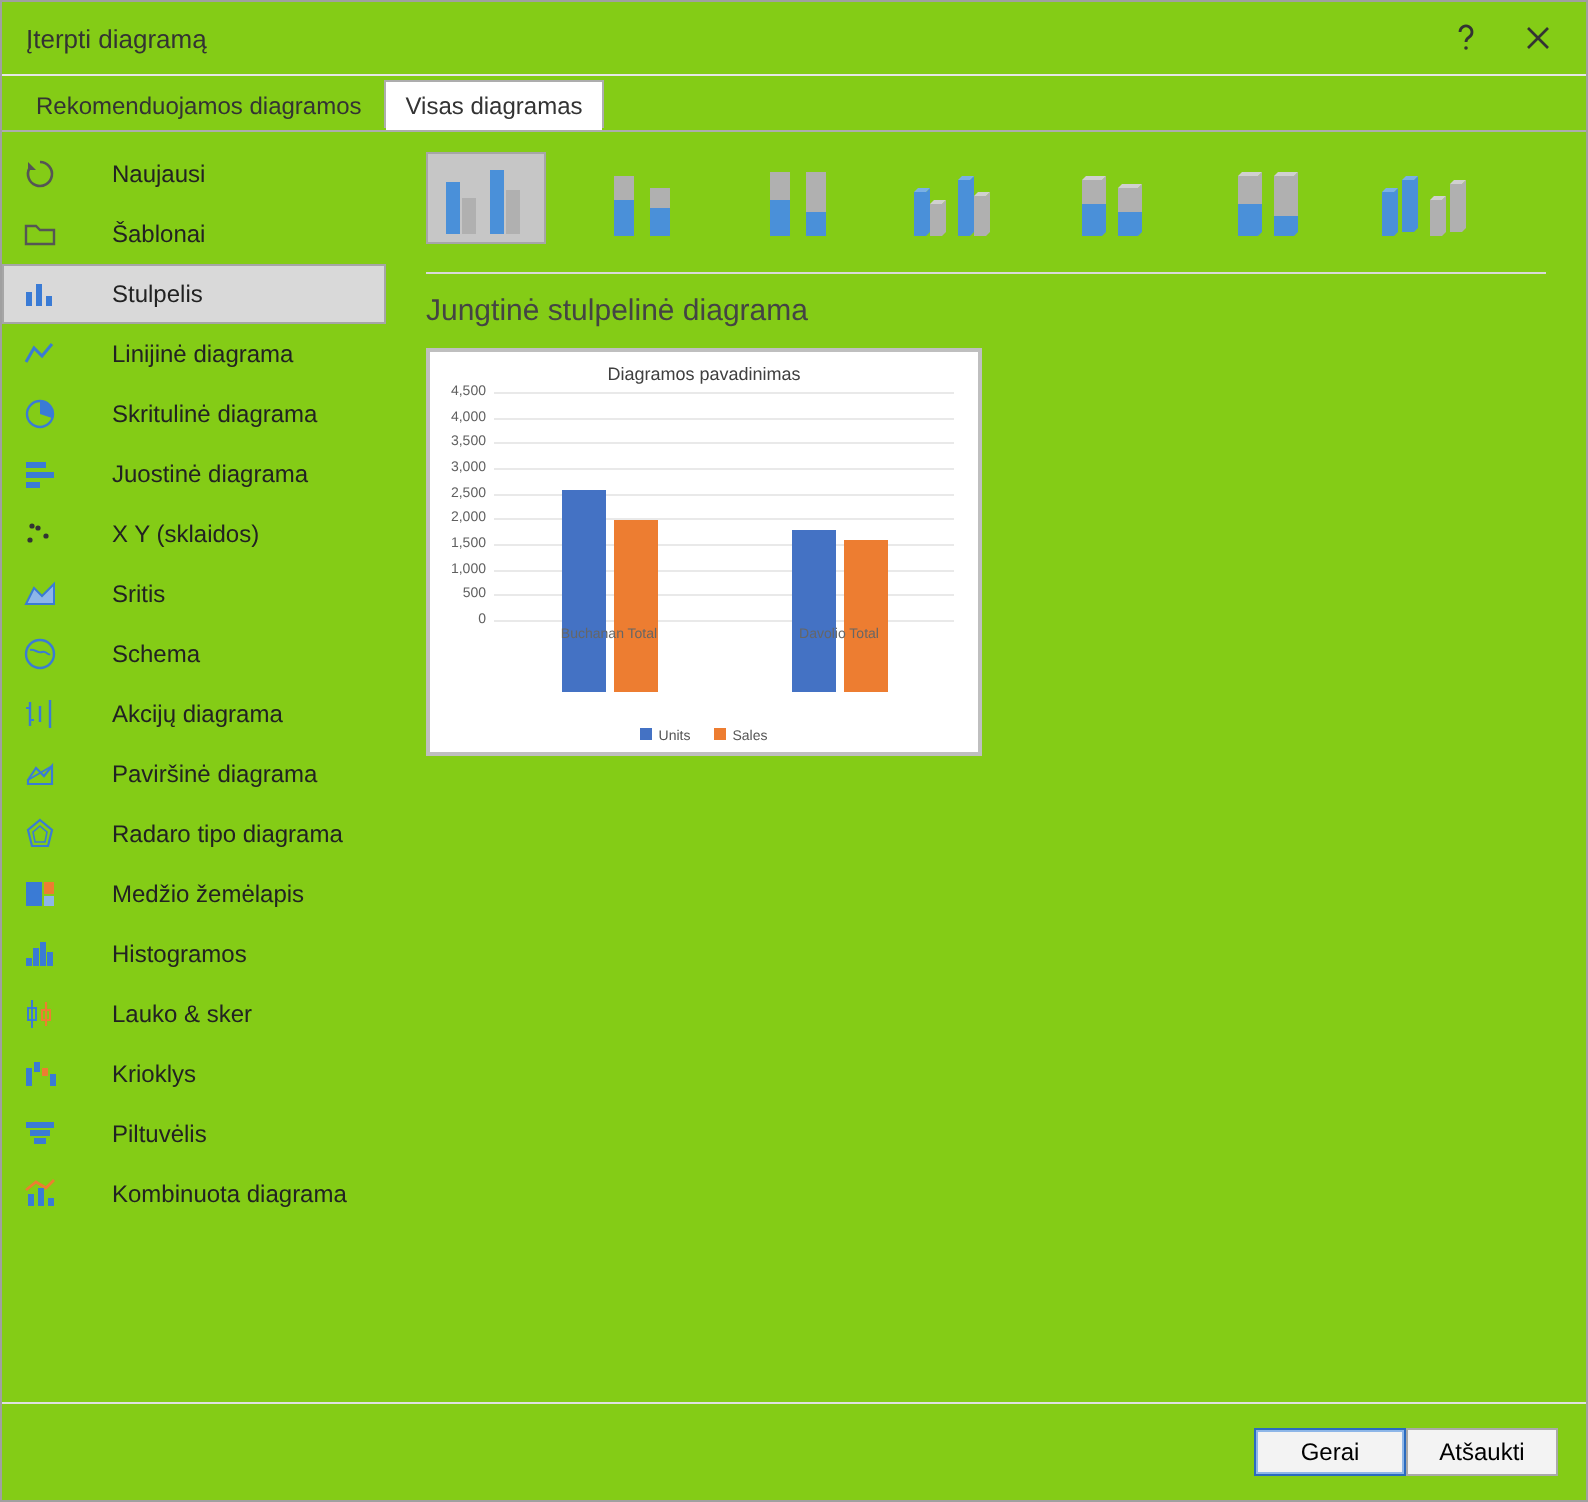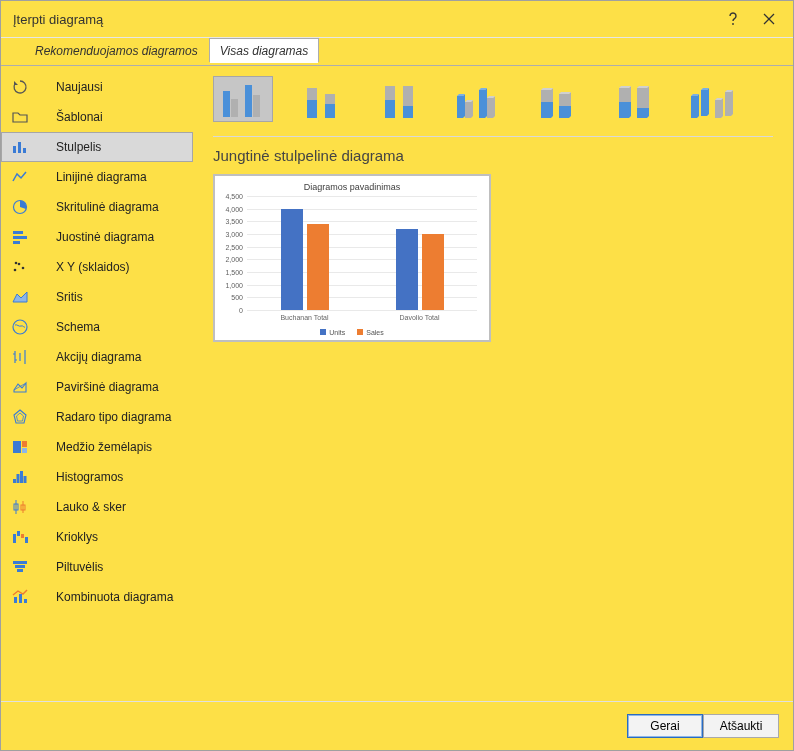--- a/index.html
+++ b/index.html
@@ -11,21 +11,21 @@
     color: #333;
   }
   .dialog {
     box-sizing: border-box;
     width: 794px;
     height: 751px;
     border: 1px solid #a0a0a0;
     display: flex;
     flex-direction: column;
     position: relative;
-    background: #fde047;
+    background: #84cc16;
   }
   .titlebar {
     height: 36px;
     display: flex;
     align-items: center;
     padding: 0 6px 0 12px;
     border-bottom: 1px solid #e6e6e6;
   }
   .titlebar .title {
     flex: 1;
@@ -38,25 +38,24 @@
     align-items: center;
     justify-content: center;
     color: #333;
     cursor: pointer;
   }
   .tb-btn svg { display: block; }
 
   
   .tabbar {
     display: flex;
-    align-items: flex-start;
+    align-items: center;
     height: 28px;
-    padding-left: 23px;
+    padding-left: 6px;
     position: relative;
-    font-style: italic;
   }
   .tabbar::after {
     content: "";
     position: absolute;
     left: 0; right: 0; bottom: 0;
     border-bottom: 1px solid #adadad;
   }
   .tab {
     padding: 5px 10px 4px;
     border: 1px solid transparent;
@@ -149,21 +148,21 @@
   }
 
   .chart-title {
     font-size: 15px;
     color: #444;
     margin: 6px 0 10px 0;
   }
 
   .preview {
     width: 278px;
-    height: 168px;
+    height: 204px;
     border: 2px solid #bfbfbf;
     background: #fff;
     position: relative;
     box-sizing: border-box;
   }
 
   
   .button-row {
     height: 48px;
     border-top: 1px solid #e0e0e0;

